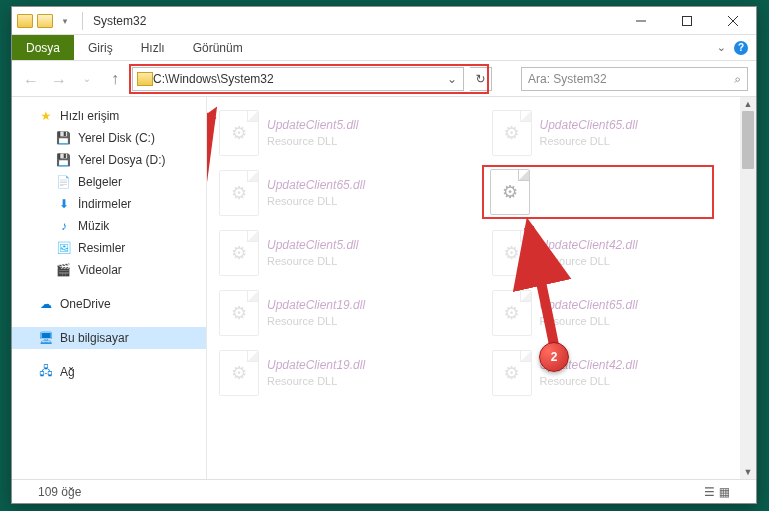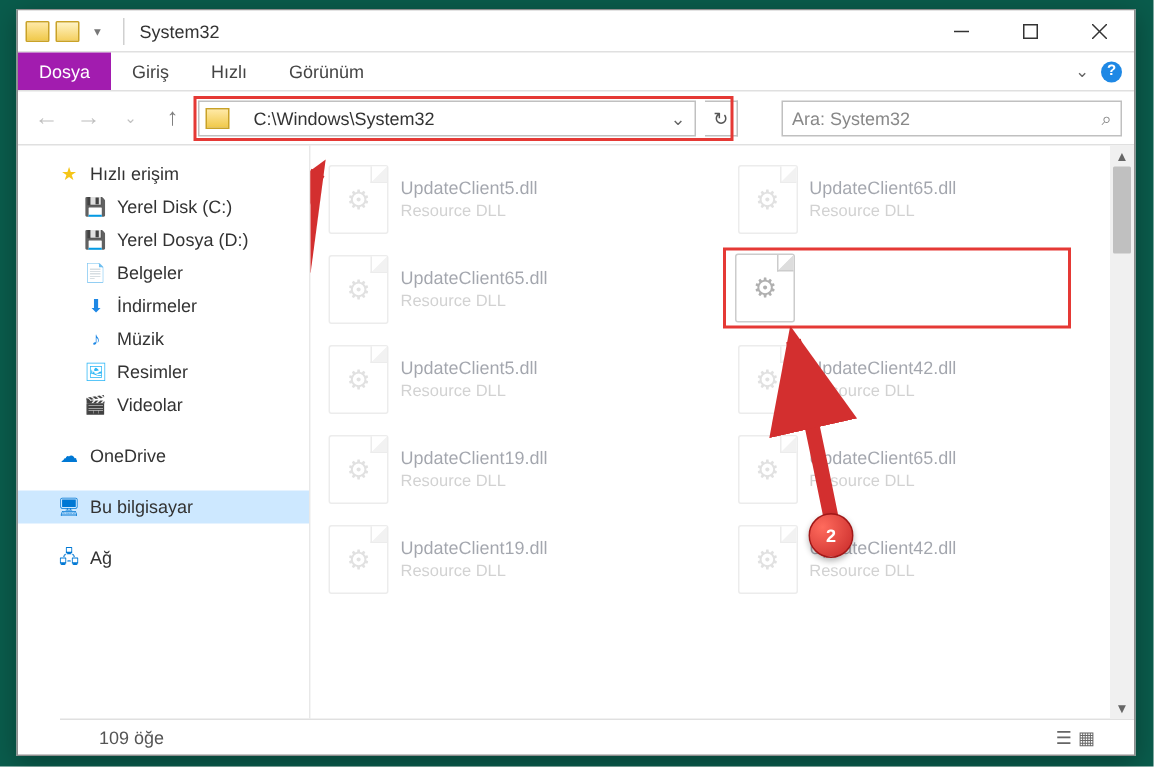--- a/index.html
+++ b/index.html
@@ -8,29 +8,29 @@
 .titlebar{height:28px;display:flex;align-items:center;background:#fff;border-bottom:1px solid #e0e0e0;}
 .titlebar-icons{display:flex;align-items:center;padding:0 4px;gap:2px;}
 .qat-icon{width:18px;height:18px;display:flex;align-items:center;justify-content:center;}
 .folder-ico{width:16px;height:14px;background:linear-gradient(#ffe9a6,#f0c94a);border:1px solid #c9a227;border-radius:1px;}
 .title-sep{width:1px;height:18px;background:#d0d0d0;margin:0 4px;}
 .title-text{margin-left:6px;color:#333;}
 .win-controls{margin-left:auto;display:flex;}
 .win-btn{width:46px;height:28px;display:flex;align-items:center;justify-content:center;color:#333;}
 .ribbon-tabs{height:26px;display:flex;align-items:stretch;border-bottom:1px solid #e0e0e0;}
 .ribbon-tab{padding:0 14px;display:flex;align-items:center;color:#444;}
-.ribbon-tab.active{background:#a21caf;color:#fff;}
+.ribbon-tab.active{background:#4d7c0f;color:#fff;}
 .ribbon-right{margin-left:auto;display:flex;align-items:center;padding-right:8px;gap:8px;}
 .chev{color:#666;font-size:11px;}
 .help-ico{width:14px;height:14px;border-radius:50%;background:#1e88e5;color:#fff;font-size:10px;display:flex;align-items:center;justify-content:center;font-weight:bold;}
 .navbar{height:36px;display:flex;align-items:center;padding:0 8px;gap:6px;border-bottom:1px solid #e0e0e0;}
 .nav-arrow{width:22px;height:22px;display:flex;align-items:center;justify-content:center;color:#808080;font-size:16px;}
 .nav-arrow.disabled{color:#c0c0c0;}
 .addr-wrap{position:relative;flex:0 0 332px;}
-.addrbar{height:24px;border:1px solid #c0c0c0;display:flex;align-items:center;padding:0 4px;gap:16px;width:100%;}
+.addrbar{height:24px;border:1px solid #c0c0c0;display:flex;align-items:center;padding:0 4px;gap:0;width:100%;}
 .addr-highlight{position:absolute;left:-3px;top:-3px;right:-25px;bottom:-3px;border:2px solid #e53935;pointer-events:none;}
 .addr-ico{width:16px;height:14px;background:linear-gradient(#ffe9a6,#f0c94a);border:1px solid #c9a227;}
 .addr-text{flex:1;color:#333;}
 .addr-chev{color:#666;margin-right:2px;}
 .refresh-btn{width:22px;height:24px;border:1px solid #c0c0c0;border-left:none;display:flex;align-items:center;justify-content:center;color:#555;}
 .searchbar{flex:1;height:24px;border:1px solid #c0c0c0;display:flex;align-items:center;padding:0 6px;margin-left:23px;color:#888;}
 .searchbar .mag{margin-left:auto;color:#888;}
 .body{display:flex;height:calc(100% - 28px - 26px - 36px - 24px);}
 .sidebar{width:195px;border-right:1px solid #e8e8e8;padding:8px 0;overflow:hidden;}
 .tree-item{display:flex;align-items:center;height:22px;padding-left:26px;gap:6px;color:#333;}
@@ -40,29 +40,29 @@
 .tree-gap{height:12px;}
 .star{color:#f5c518;}
 .content{flex:1;position:relative;overflow:hidden;}
 .dim-layer{position:absolute;inset:0;background:rgba(255,255,255,0.62);z-index:3;pointer-events:none;}
 .files{position:absolute;inset:0;padding:8px 12px;display:grid;grid-template-columns:1fr 1fr;grid-auto-rows:56px;gap:4px 20px;}
 .file-item{display:flex;align-items:center;gap:8px;}
 .file-ico{width:40px;height:46px;background:#fff;border:1px solid #ccc;border-radius:2px;display:flex;align-items:center;justify-content:center;position:relative;flex-shrink:0;}
 .file-ico::before{content:"";position:absolute;top:0;right:0;width:10px;height:10px;background:linear-gradient(135deg,#fff 48%,#ddd 52%);border-left:1px solid #ccc;border-bottom:1px solid #ccc;}
 .gear{color:#b0b0b0;font-size:18px;}
 .file-text{display:flex;flex-direction:column;line-height:1.3;color:#555;}
-.file-name{color:#0f172a;}
+.file-name{color:#701a75;font-style:italic;}
 .file-sub{color:#888;font-size:11px;}
 .highlight-item{position:absolute;z-index:5;left:275px;top:68px;width:232px;height:54px;border:2px solid #e53935;background:#fff;display:flex;align-items:center;gap:8px;padding:4px 6px;}
 .callout{position:absolute;z-index:6;width:30px;height:30px;border-radius:50%;background:radial-gradient(circle at 30% 30%,#ff6b5d,#c62828);color:#fff;display:flex;align-items:center;justify-content:center;font-size:15px;font-weight:bold;border:1px solid #a01818;box-shadow:0 2px 4px rgba(0,0,0,0.3);}
 .arrow-svg{position:absolute;z-index:6;pointer-events:none;}
 .scrollbar{position:absolute;right:0;top:0;width:16px;height:100%;background:#f0f0f0;z-index:7;}
 .scroll-thumb{position:absolute;right:2px;top:14px;width:12px;height:58px;background:#c0c0c0;border-radius:1px;}
 .scroll-arr{position:absolute;width:16px;height:14px;display:flex;align-items:center;justify-content:center;color:#666;font-size:9px;}
-.statusbar{height:24px;border-top:1px solid #e0e0e0;display:flex;align-items:center;padding:0 26px;color:#555;font-size:11px;margin-left:28px;}
+.statusbar{height:24px;border-top:1px solid #e0e0e0;display:flex;align-items:center;padding:0 26px;color:#555;font-size:11px;}
 .view-icons{margin-left:auto;display:flex;gap:4px;color:#666;}
 </style>
 </head>
 <body>
 
 <div class="window">
 
   <div class="titlebar">
     <div class="titlebar-icons">
       <div class="qat-icon">

